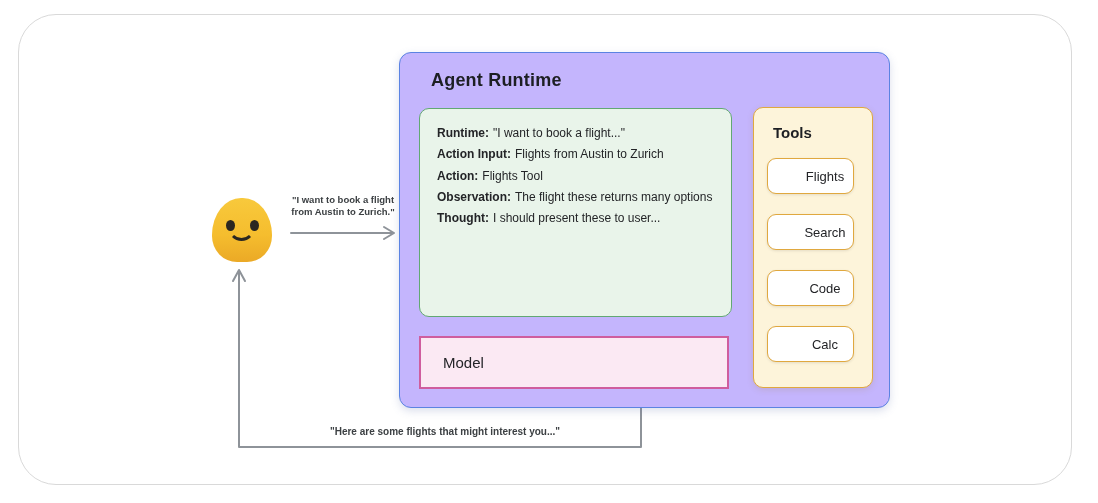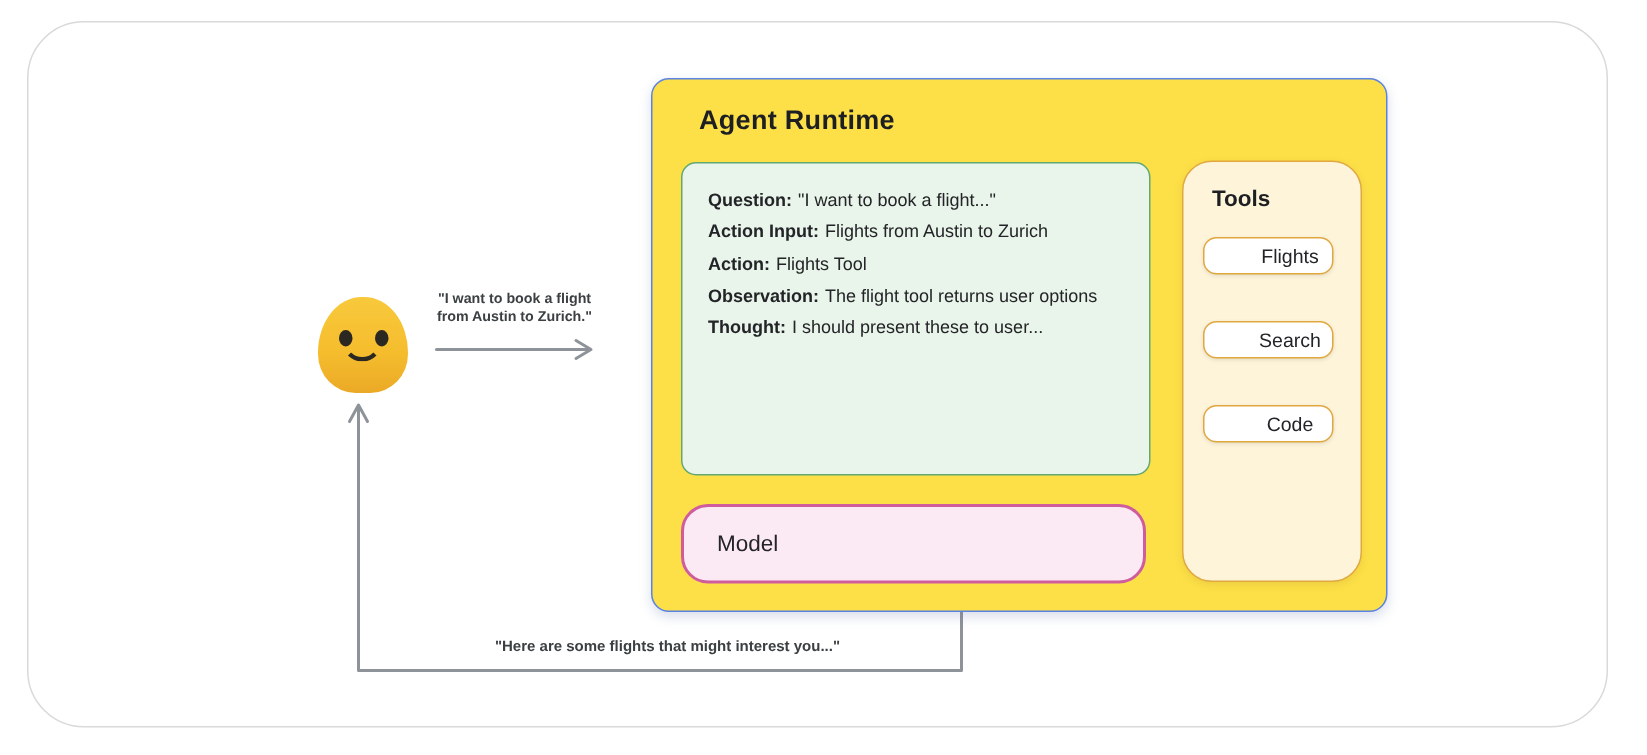--- a/index.html
+++ b/index.html
@@ -7,54 +7,53 @@
     position:relative;width:1098px;height:503px;overflow:hidden;
     font-family:"Liberation Sans",sans-serif;color:#202124;background:#ffffff;
   }
   .outer-card{
     position:absolute;left:18px;top:14px;width:1052px;height:469px;
     background:#ffffff;border:1px solid #d9d9d9;border-radius:38px;
   }
   
   .runtime{
     position:absolute;left:399px;top:52px;width:489px;height:354px;
-    background:#fde047;border:1.6px solid #5b83e2;border-radius:12px;
+    background:#c4b5fd;border:1.6px solid #5b83e2;border-radius:12px;
     box-shadow:0 3px 8px rgba(90,110,170,0.22);
-    margin-left:35px;
   }
   .runtime-title{
     position:absolute;left:31px;top:17px;
     font-size:18px;font-weight:600;letter-spacing:.2px;color:#1d1f23;
   }
   .trace{
     position:absolute;left:19px;top:55px;width:313px;height:209px;
     background:#e9f4ea;border:1.6px solid #62a873;border-radius:10px;
     box-sizing:border-box;padding:14px 12px 0 17px;
   }
   .trace-row{font-size:12px;line-height:21.3px;white-space:nowrap;color:#232427;}
   .trace-row .tl{font-weight:700;}
   .trace-row .tt{font-weight:400;margin-left:4px;}
   .model{
     position:absolute;left:19px;top:283px;width:310px;height:53px;
-    background:#fbe9f3;border:2px solid #cf5d9e;border-radius:18px;
+    background:#fbe9f3;border:2px solid #cf5d9e;border-radius:0;
     box-sizing:border-box;display:flex;align-items:center;padding-left:22px;
   }
   .model-label{font-size:15px;font-weight:500;color:#232427;}
   
   .tools{
     position:absolute;left:353px;top:54px;width:118px;height:279px;
-    background:#fdf4da;border:1.6px solid #e0a83f;border-radius:20px;
+    background:#fdf4da;border:1.6px solid #e0a83f;border-radius:10px;
     box-shadow:0 2px 6px rgba(160,130,50,0.18);
   }
   .tools-title{
     position:absolute;left:19px;top:16px;
     font-size:15px;font-weight:600;color:#1d1f23;
   }
   .tool-btn{
-    position:absolute;left:13px;width:87px;height:25px;
+    position:absolute;left:13px;width:87px;height:36px;
     background:#ffffff;border:1.6px solid #e0a83f;border-radius:9px;
     box-sizing:border-box;display:flex;align-items:center;justify-content:center;
     font-size:13px;font-weight:500;color:#232427;
     box-shadow:0 1px 3px rgba(0,0,0,0.10);
     padding-left:29px;
   }
   .tool-btn.b0{top:50px;}
   .tool-btn.b1{top:106px;}
   .tool-btn.b2{top:162px;}
   .tool-btn.b3{top:218px;}
@@ -112,41 +111,42 @@
     <div>from Austin to Zurich."</div>
   </div>
 
   <div class="response-label">"Here are some flights that might interest you..."</div>
 
   <div class="runtime">
     <div class="runtime-title">Agent Runtime</div>
 
     <div class="trace">
       <div class="trace-row">
-        <span class="tl">Question:</span><span class="tt">"I want to book a flight..."</span>
+        <span class="tl">Runtime:</span><span class="tt">"I want to book a flight..."</span>
       </div>
       <div class="trace-row">
         <span class="tl">Action Input:</span><span class="tt">Flights from Austin to Zurich</span>
       </div>
       <div class="trace-row">
         <span class="tl">Action:</span><span class="tt">Flights Tool</span>
       </div>
       <div class="trace-row">
-        <span class="tl">Observation:</span><span class="tt">The flight tool returns user options</span>
+        <span class="tl">Observation:</span><span class="tt">The flight these returns many options</span>
       </div>
       <div class="trace-row">
         <span class="tl">Thought:</span><span class="tt">I should present these to user...</span>
       </div>
     </div>
 
     <div class="model">
       <span class="model-label">Model</span>
     </div>
 
     <div class="tools">
       <div class="tools-title">Tools</div>
       <div class="tool-btn b0">Flights</div>
       <div class="tool-btn b1">Search</div>
       <div class="tool-btn b2">Code</div>
+      <div class="tool-btn b3">Calc</div>
     </div>
   </div>
 
 </div>
 
 </body></html>

